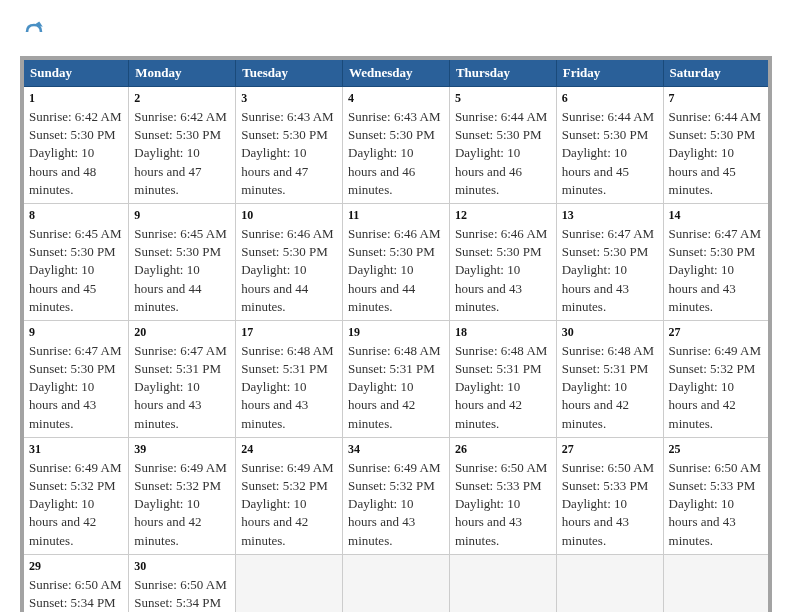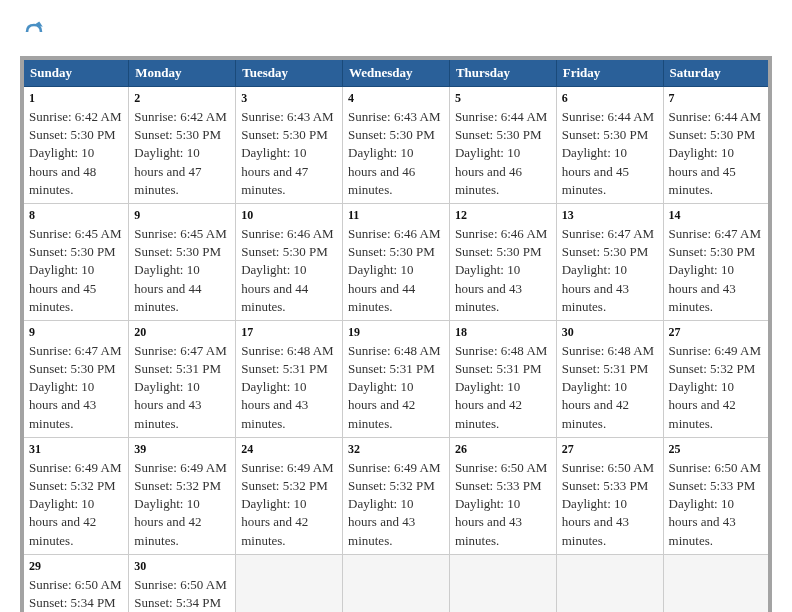--- a/index.html
+++ b/index.html
@@ -232,21 +232,21 @@
           </td>
           <td>
             <span class="day-num">39</span>
 <div class="day-info">Sunrise: 6:49 AM<br>Sunset: 5:32 PM<br>Daylight: 10 hours and 42 minutes.</div>
           </td>
           <td>
             <span class="day-num">24</span>
 <div class="day-info">Sunrise: 6:49 AM<br>Sunset: 5:32 PM<br>Daylight: 10 hours and 42 minutes.</div>
           </td>
           <td>
-            <span class="day-num">32</span>
+            <span class="day-num">34</span>
 <div class="day-info">Sunrise: 6:49 AM<br>Sunset: 5:32 PM<br>Daylight: 10 hours and 43 minutes.</div>
           </td>
           <td>
             <span class="day-num">26</span>
 <div class="day-info">Sunrise: 6:50 AM<br>Sunset: 5:33 PM<br>Daylight: 10 hours and 43 minutes.</div>
           </td>
           <td>
             <span class="day-num">27</span>
 <div class="day-info">Sunrise: 6:50 AM<br>Sunset: 5:33 PM<br>Daylight: 10 hours and 43 minutes.</div>
           </td>

